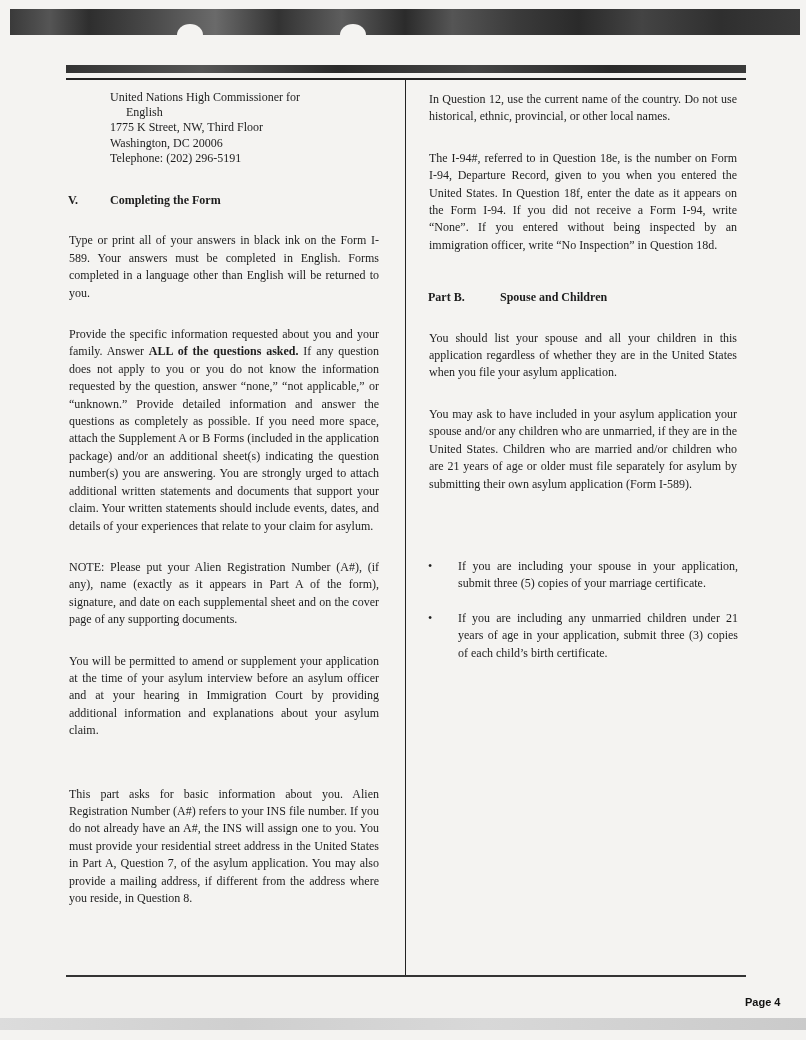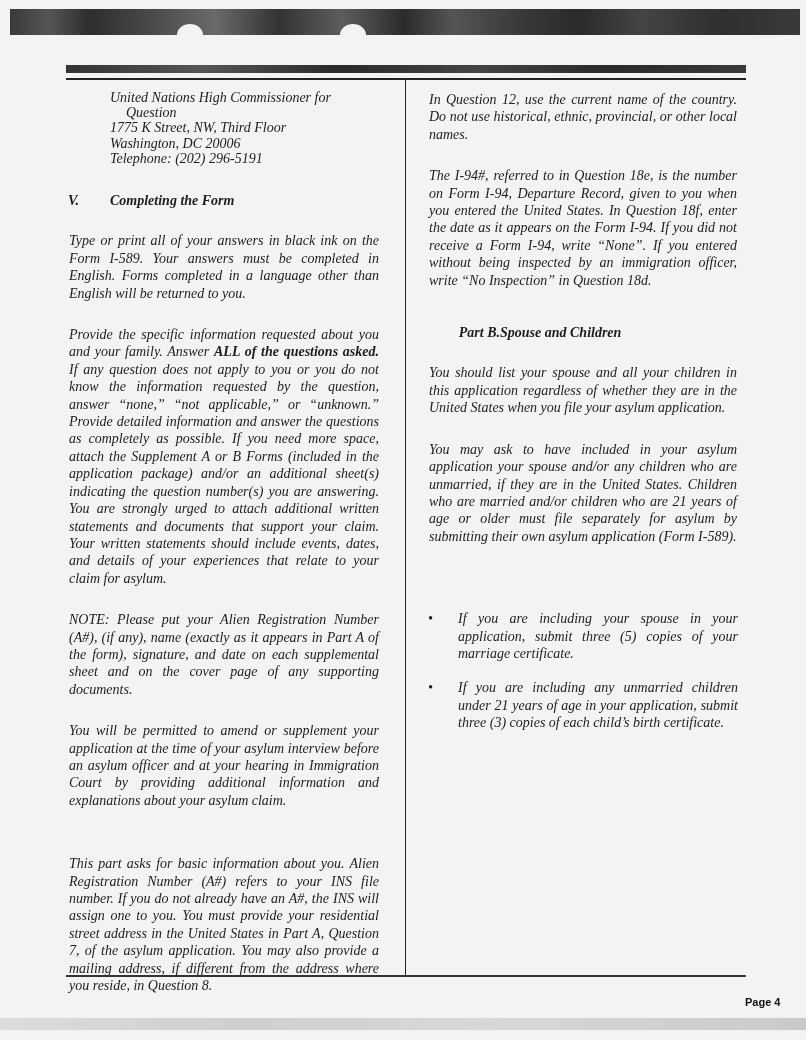--- a/index.html
+++ b/index.html
@@ -23,48 +23,48 @@
   .col-divider { position:absolute; left:405px; top:80px; width:1px; height:896px; background:#222; }
   .footer-rule { position:absolute; left:66px; top:975px; width:680px; height:2px; background:#333; }
   .page-num {
     position:absolute; left:697px; top:996px;
     font-family:"Liberation Sans", sans-serif; font-weight:bold; font-size:11px; color:#111;padding-left:48px;
   }
   .scan-bottom {
     position:absolute; left:0; top:1018px; width:806px; height:12px;
     background:linear-gradient(90deg,#dcdcdc,#cfcfcf 30%,#d8d8d8 60%,#cacaca);
   }
-  .col { position:absolute; top:90px; font-size:14px; line-height:17.4px;font-style:italic; }
+  .col { position:absolute; top:90px; font-size:12px; line-height:17.4px; }
   .col.left { left:68px; width:312px; }
   .col.right { left:428px; width:310px; }
   p { margin:1px; text-align:justify; }
   .addr { margin-left:42px; text-align:left; line-height:15.2px; }
   .addr .indent { padding-left:16px; display:block; }
   .heading { font-weight:bold; margin:0; display:flex; }
   .heading .num { display:inline-block; width:42px; }
-  .heading .partnum { display:inline-block; width:72px;text-align:right; }
+  .heading .partnum { display:inline-block; width:72px; }
   .sp { height:17px; }
   ul.bullets { list-style:none; margin:0; padding:0; }
   ul.bullets li { position:relative; padding-left:30px; text-align:justify; margin-bottom:17px; }
   ul.bullets li .dot { position:absolute; left:0; top:0; }
 </style>
 </head>
 <body>
 
 <div class="scan-top"></div>
 <div class="hole" style="left:177px;"></div>
 <div class="hole" style="left:340px;"></div>
 <div class="header-bar"></div>
 <div class="header-rule"></div>
 <div class="col-divider"></div>
 
 <div class="col left">
   <div class="addr">
     <span>United Nations High Commissioner for</span><br>
-    <span class="indent">Question</span>
+    <span class="indent">English</span>
     <span>1775 K Street, NW, Third Floor</span><br>
     <span>Washington, DC 20006</span><br>
     <span>Telephone: (202) 296-5191</span>
   </div>
   <div style="height:26px"></div>
   <div class="heading">
     <span class="num">V.</span>
     <span>Completing the Form</span>
   </div>
   <div class="sp" style="height:22px"></div>

